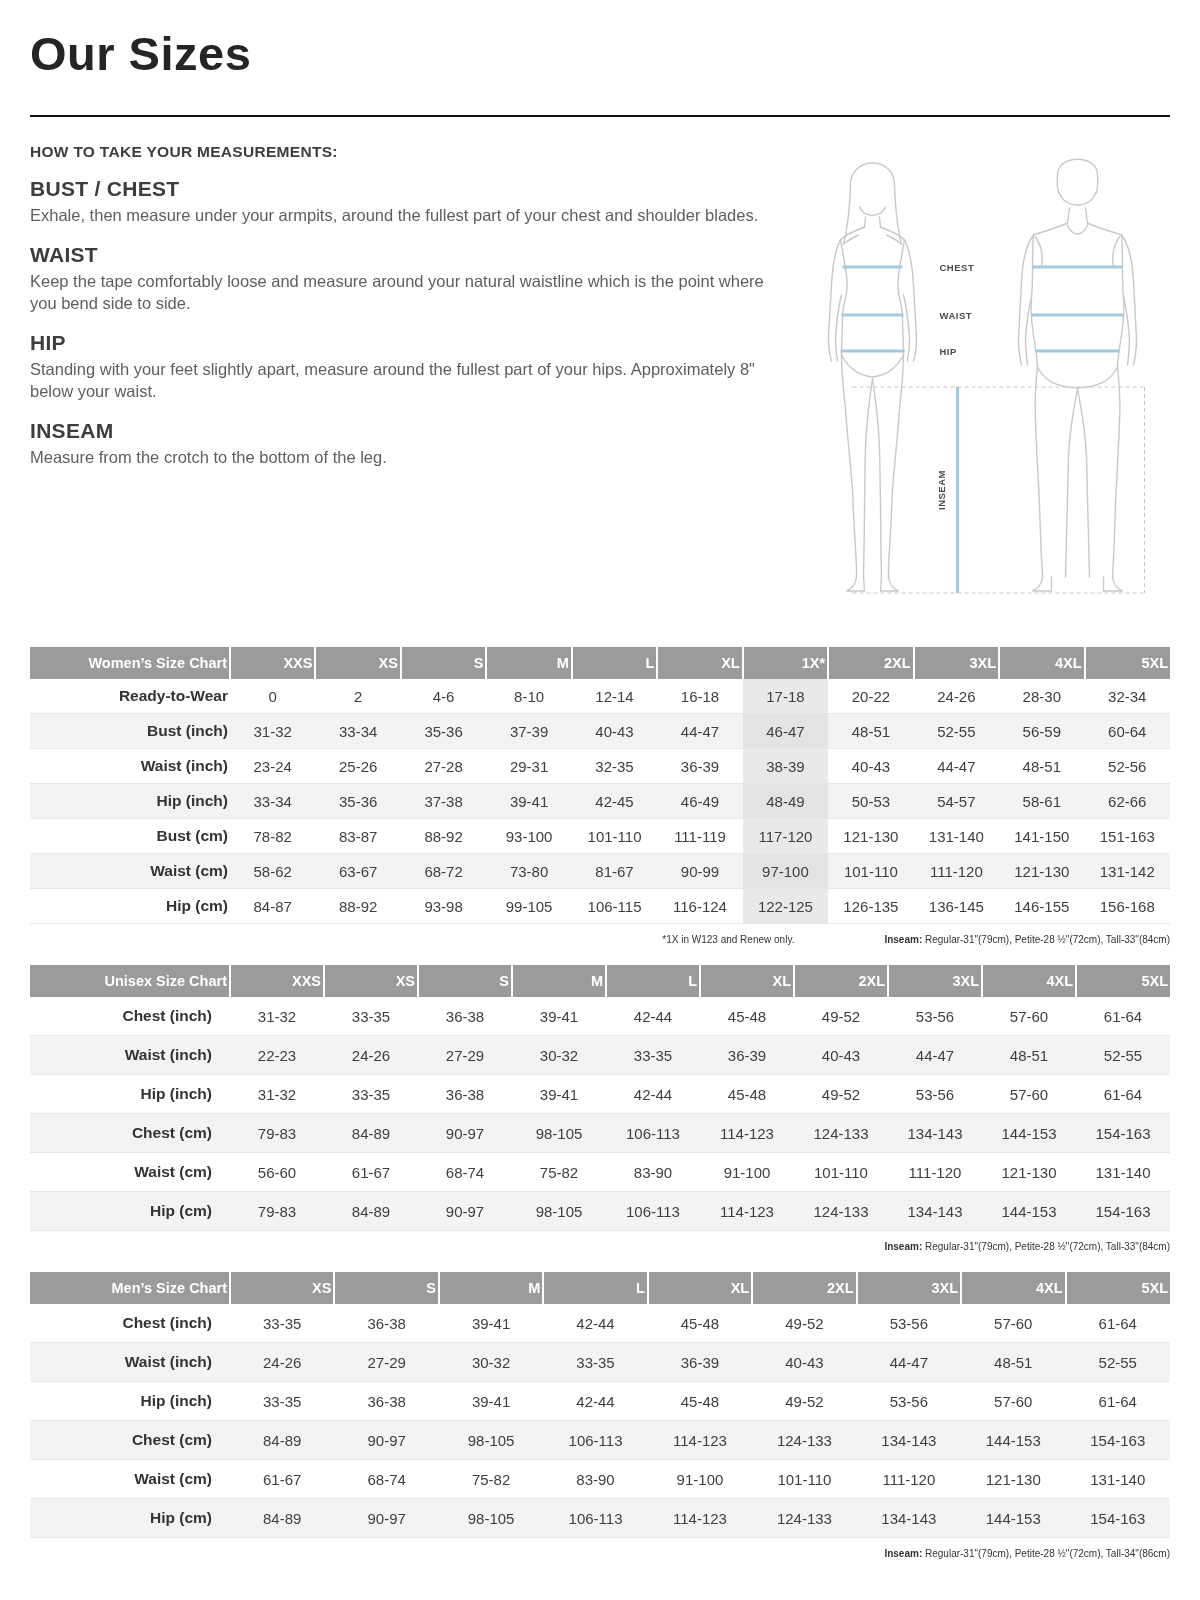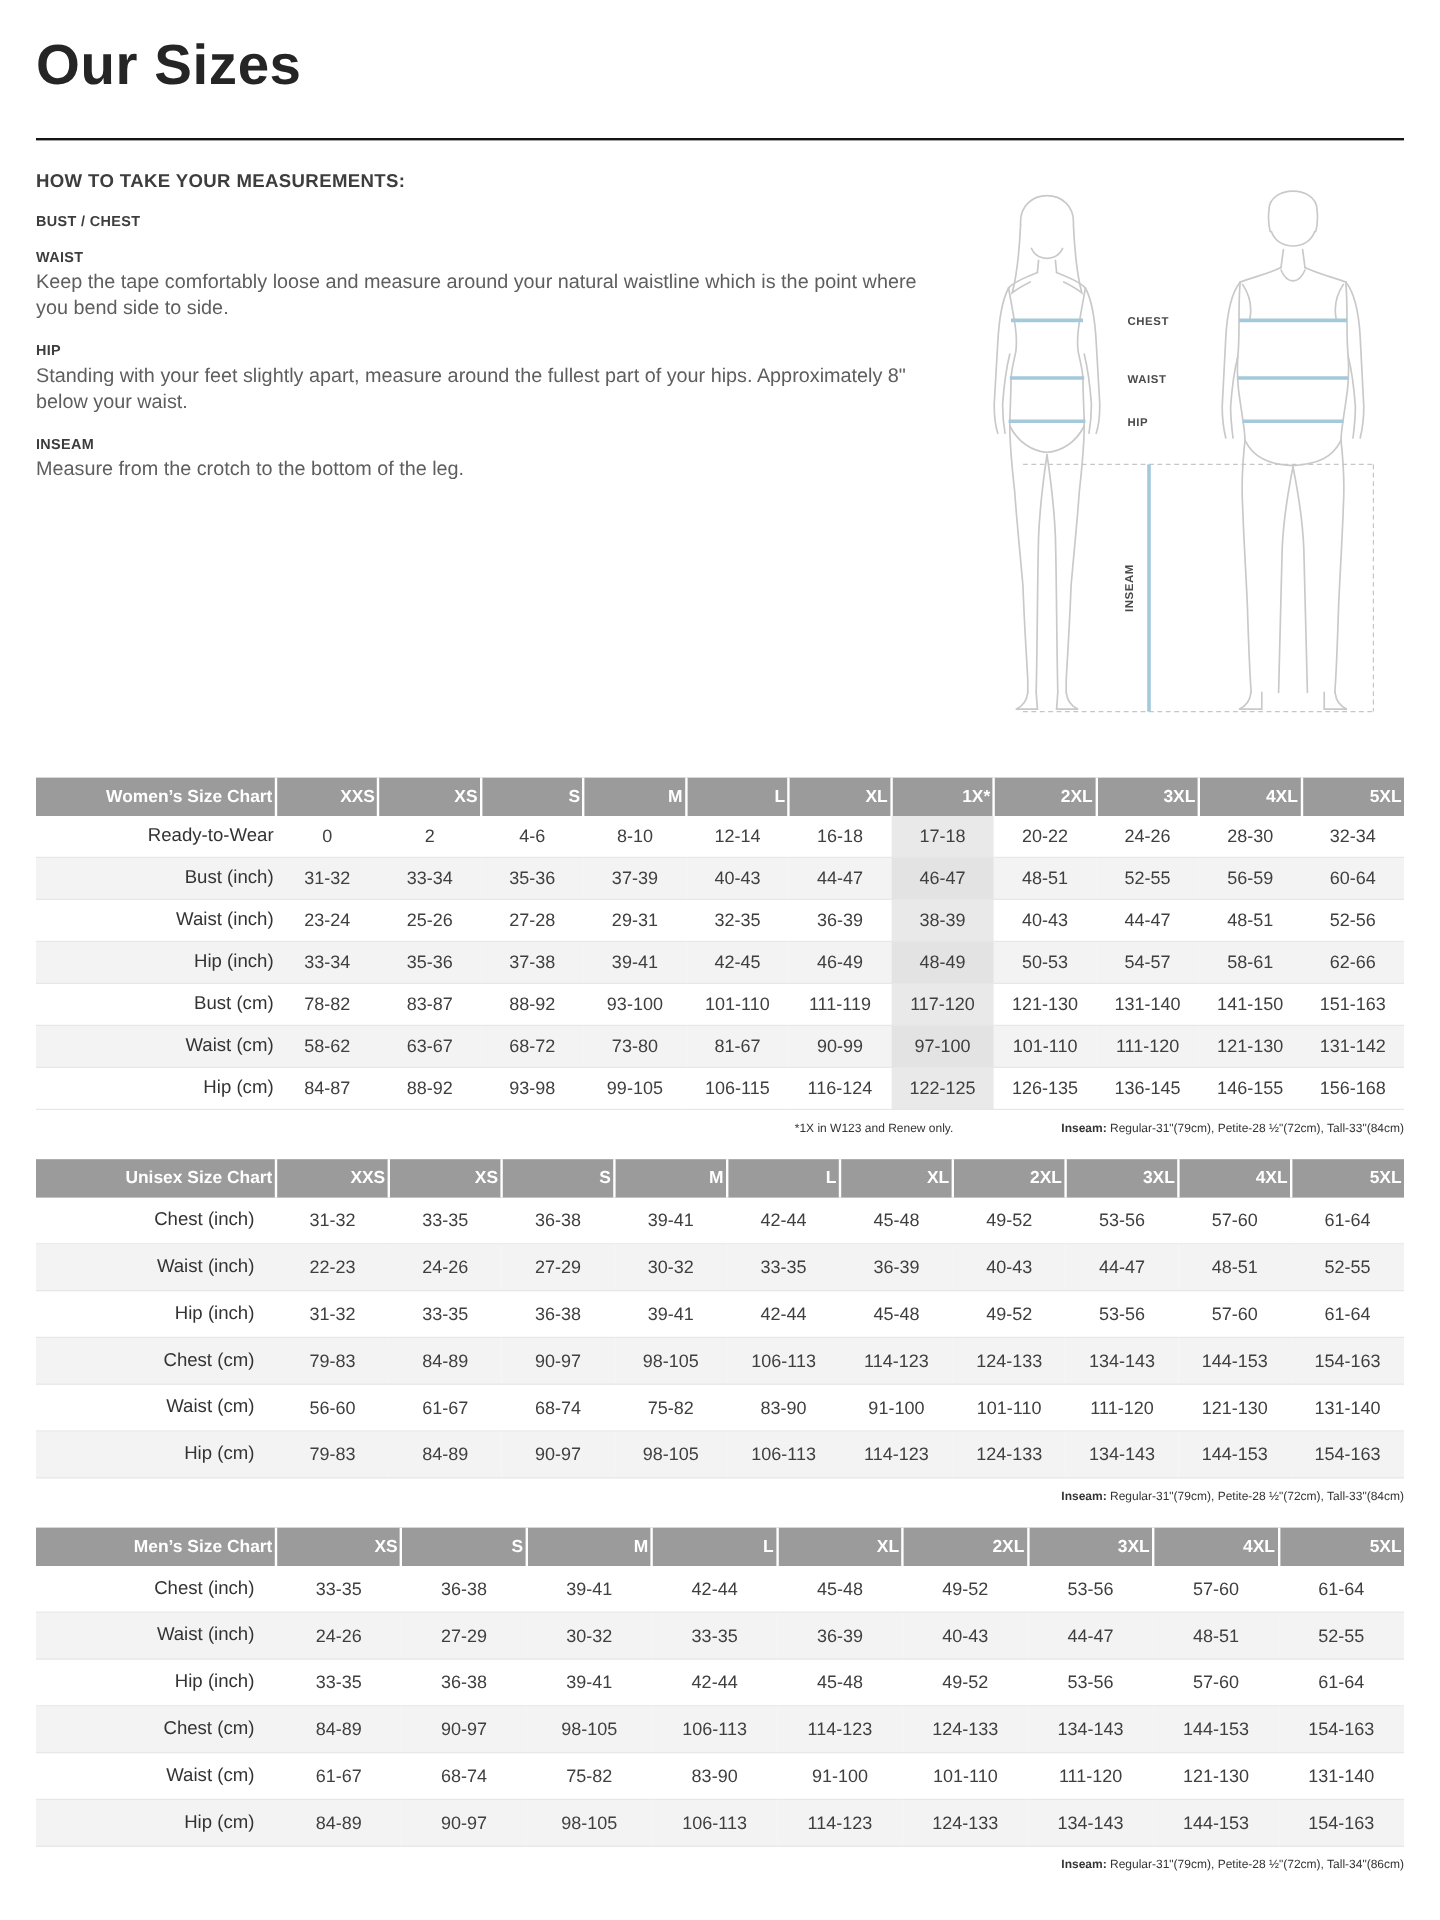--- a/index.html
+++ b/index.html
@@ -21,21 +21,21 @@
   .title-rule { border: 0; border-top: 2px solid #151515; margin-bottom: 26px; }
 
   .top { display: flex; }
   .instructions { width: 735px; }
   .instructions-heading {
     font-size: 15.5px; font-weight: 700; color: #3d3d3d;
     letter-spacing: 0.3px; margin-bottom: 4px;
   }
   .m-section { margin-top: 16px; }
   .m-heading {
-    font-size: 12px; font-weight: 700; color: #3d3d3d;
+    font-size: 21px; font-weight: 700; color: #3d3d3d;
     letter-spacing: 0.3px; margin-bottom: 4px;
   }
   .m-body { font-size: 16.5px; line-height: 1.33; color: #5e5e5e; }
 
   .diagram { position: relative; width: 380px; margin-left: auto; margin-top: 2px; }
   .diagram svg text {
     font-family: "Liberation Sans", sans-serif;
     font-size: 9.5px; font-weight: 700; fill: #4a4a4a; letter-spacing: 0.5px;
   }
 
@@ -49,21 +49,21 @@
     border-left: 2px solid #ffffff;
   }
   thead th:first-child { border-left: none; }
   tbody tr { border-bottom: 1px solid #e7e7e7; }
   tbody tr:nth-child(even) { background: #f3f3f3; }
   tbody td {
     font-size: 15px; color: #3f3f3f; text-align: center; padding: 10px 2px;
   }
   .tbl-womens tbody td { padding: 8px 2px; }
   td.row-label {
-    font-weight: 400; color: #333333; text-align: right;
+    font-weight: 700; color: #333333; text-align: right;
     padding-right: 18px; font-size: 15.5px;
   }
   td.hl { background: #e9e9e9; text-align: center; }
   tbody tr:nth-child(even) td.hl { background: #e3e3e3; }
 
   .footnotes {
     display: flex; justify-content: flex-end; align-items: baseline;
     font-size: 10px; color: #333333; margin: 10px 0 20px;
   }
   .footnotes .star-note { margin-right: 90px; }
@@ -76,20 +76,21 @@
 
   <h1 class="page-title">Our Sizes</h1>
   <hr class="title-rule">
 
   <div class="top">
     <div class="instructions">
       <div class="instructions-heading">HOW TO TAKE YOUR MEASUREMENTS:</div>
       <div>
           <div class="m-section">
             <div class="m-heading">BUST / CHEST</div>
+            <div class="m-body">Exhale, then measure under your armpits, around the fullest part of your chest and shoulder blades.</div>
           </div>
           <div class="m-section">
             <div class="m-heading">WAIST</div>
             <div class="m-body">Keep the tape comfortably loose and measure around your natural waistline which is the point where you bend side to side.</div>
           </div>
           <div class="m-section">
             <div class="m-heading">HIP</div>
             <div class="m-body">Standing with your feet slightly apart, measure around the fullest part of your hips. Approximately 8" below your waist.</div>
           </div>
           <div class="m-section">

